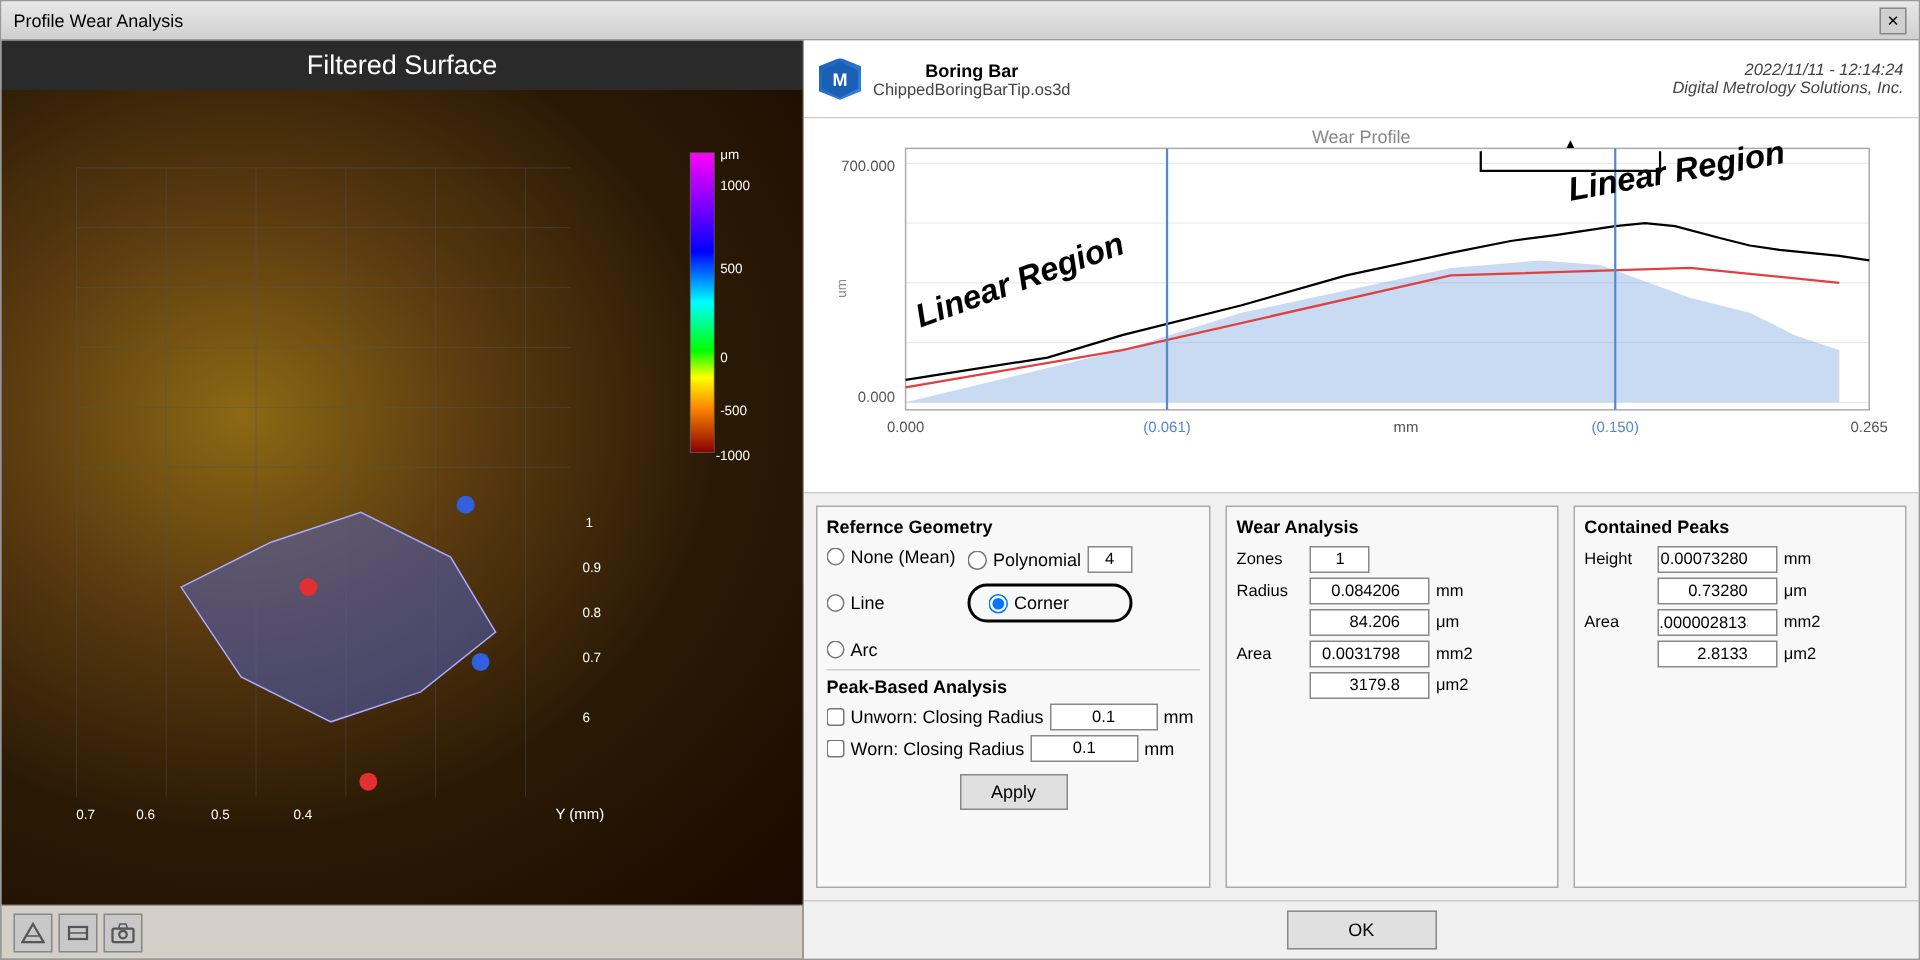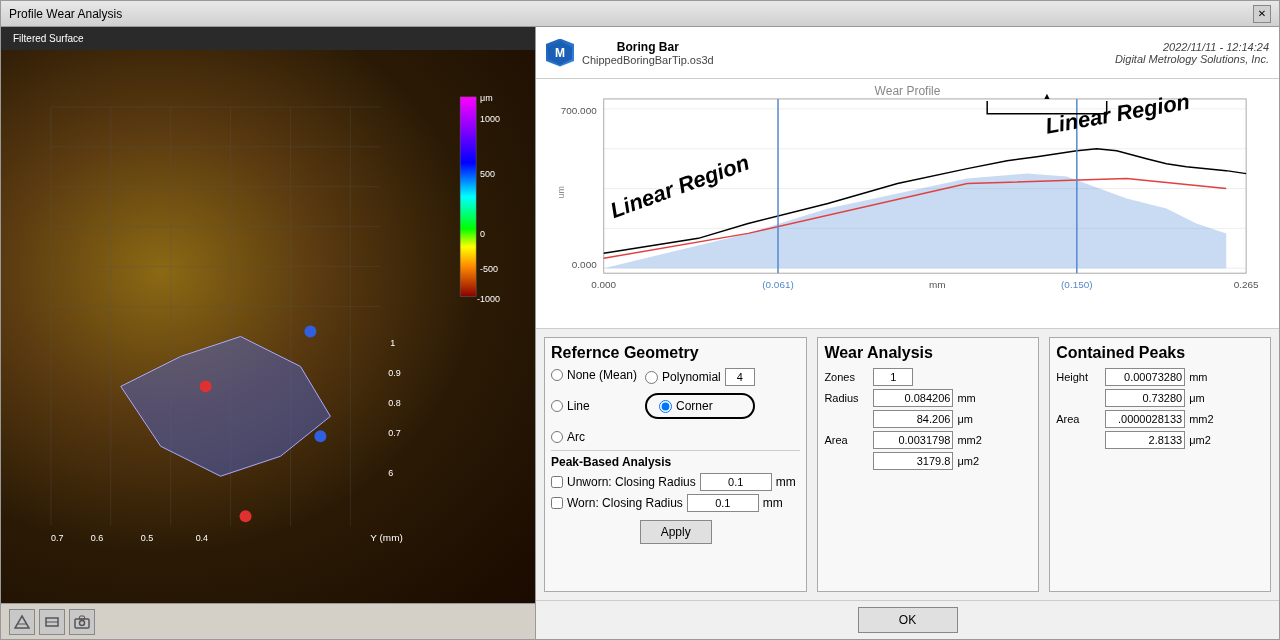--- a/index.html
+++ b/index.html
@@ -56,22 +56,23 @@
     .left-panel {
       width: 535px;
       flex-shrink: 0;
       background: #2a2a2a;
       position: relative;
       border-right: 1px solid #999;
       display: flex;
       flex-direction: column;
     }
     .filtered-surface-title {
+      text-align: center;
       color: #fff;
-      font-size: 10px;
+      font-size: 18px;
       padding: 6px 12px;
       background: #2a2a2a;
     }
     .viewport-3d {
       flex: 1;
       position: relative;
       overflow: hidden;
       background: #3a2a1a;
     }
     
@@ -192,21 +193,21 @@
       gap: 10px;
     }
     
     .ref-geom-panel {
       flex: 1.2;
       border: 1px solid #aaa;
       padding: 6px;
       background: #f8f8f8;
     }
     .panel-title {
-      font-size: 16px;
+      font-size: 12px;
       font-weight: bold;
       margin-bottom: 6px;
       color: #000;
     }
     .radio-row {
       display: flex;
       align-items: center;
       gap: 4px;
     }
     .radio-row input[type=radio] {
@@ -280,21 +281,21 @@
       font-size: 11px;
       color: #000;
     }
     .data-input {
       width: 80px;
       height: 18px;
       font-size: 11px;
       border: 1px solid #888;
       background: #fff;
       text-align: right;
-      padding-right: 2px;
+      padding-right: 19px;
     }
     .data-unit {
       font-size: 11px;
       color: #000;
       width: 25px;
     }
     .zones-input {
       width: 40px;
       height: 18px;
       font-size: 11px;

